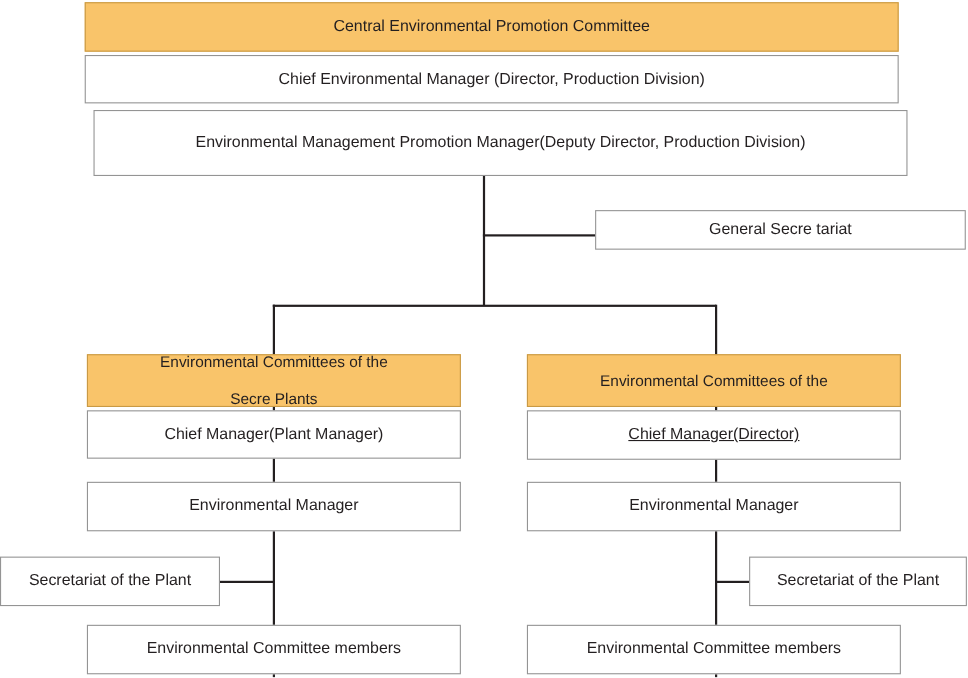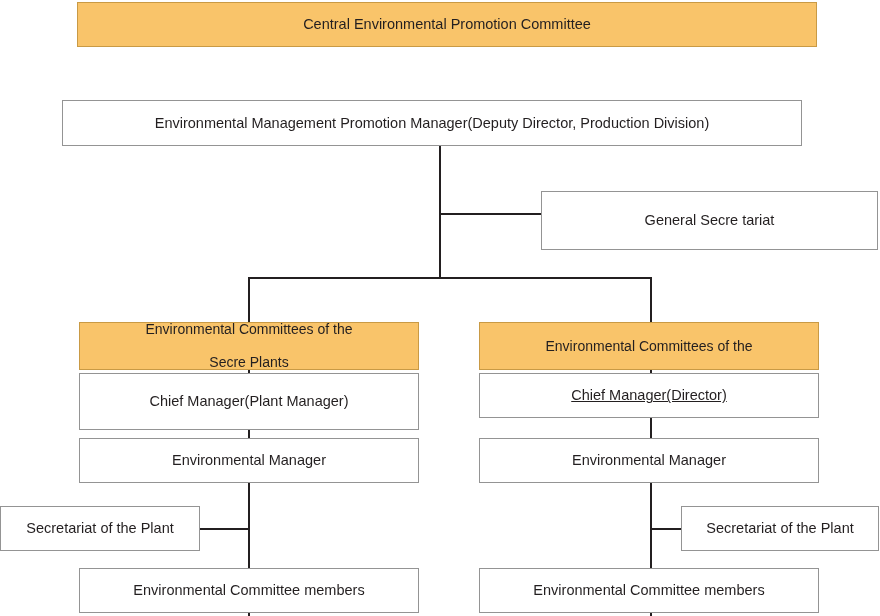--- a/index.html
+++ b/index.html
@@ -62,31 +62,32 @@
   <div class="line v" style="left:650px; top:277px; height:46px;"></div>
 
   <div class="line v" style="left:248px; top:370px; height:246px;"></div>
   <div class="line h" style="left:200px; top:528px; width:49px;"></div>
 
   <div class="line v" style="left:650px; top:370px; height:246px;"></div>
   <div class="line h" style="left:650px; top:528px; width:32px;"></div>
 
   <div class="node header" style="left:77px; top:2px; width:740px; height:45px;">Central Environmental Promotion Committee</div>
 
+  <div class="node" style="left:77px; top:50px; width:740px; height:44px;">Chief Environmental Manager (Director, Production Division)</div>
 
-  <div class="node" style="left:62px; top:100px; width:740px; height:46px;">Environmental Management Promotion Manager(Deputy Director, Production Division)</div>
+  <div class="node" style="left:85px; top:100px; width:740px; height:60px;">Environmental Management Promotion Manager(Deputy Director, Production Division)</div>
 
-  <div class="node" style="left:541px; top:191px; width:337px; height:59px;">General Secre tariat</div>
+  <div class="node" style="left:541px; top:191px; width:337px; height:36px;">General Secre tariat</div>
 
   <div class="node header two-line" style="left:79px; top:322px; width:340px; height:48px; flex-direction:column;">
     <span>Environmental Committees of the</span>
     <span>Secre Plants</span>
   </div>
 
-  <div class="node" style="left:79px; top:373px; width:340px; height:57px;">Chief Manager(Plant Manager)</div>
+  <div class="node" style="left:79px; top:373px; width:340px; height:44px;">Chief Manager(Plant Manager)</div>
 
   <div class="node" style="left:79px; top:438px; width:340px; height:45px;">Environmental Manager</div>
 
   <div class="node" style="left:0px; top:506px; width:200px; height:45px;">Secretariat of the Plant</div>
 
   <div class="node" style="left:79px; top:568px; width:340px; height:45px;">Environmental Committee members</div>
 
   <div class="node header two-line" style="left:479px; top:322px; width:340px; height:48px; flex-direction:column;">
     <span>Environmental Committees of the</span>
   </div>

